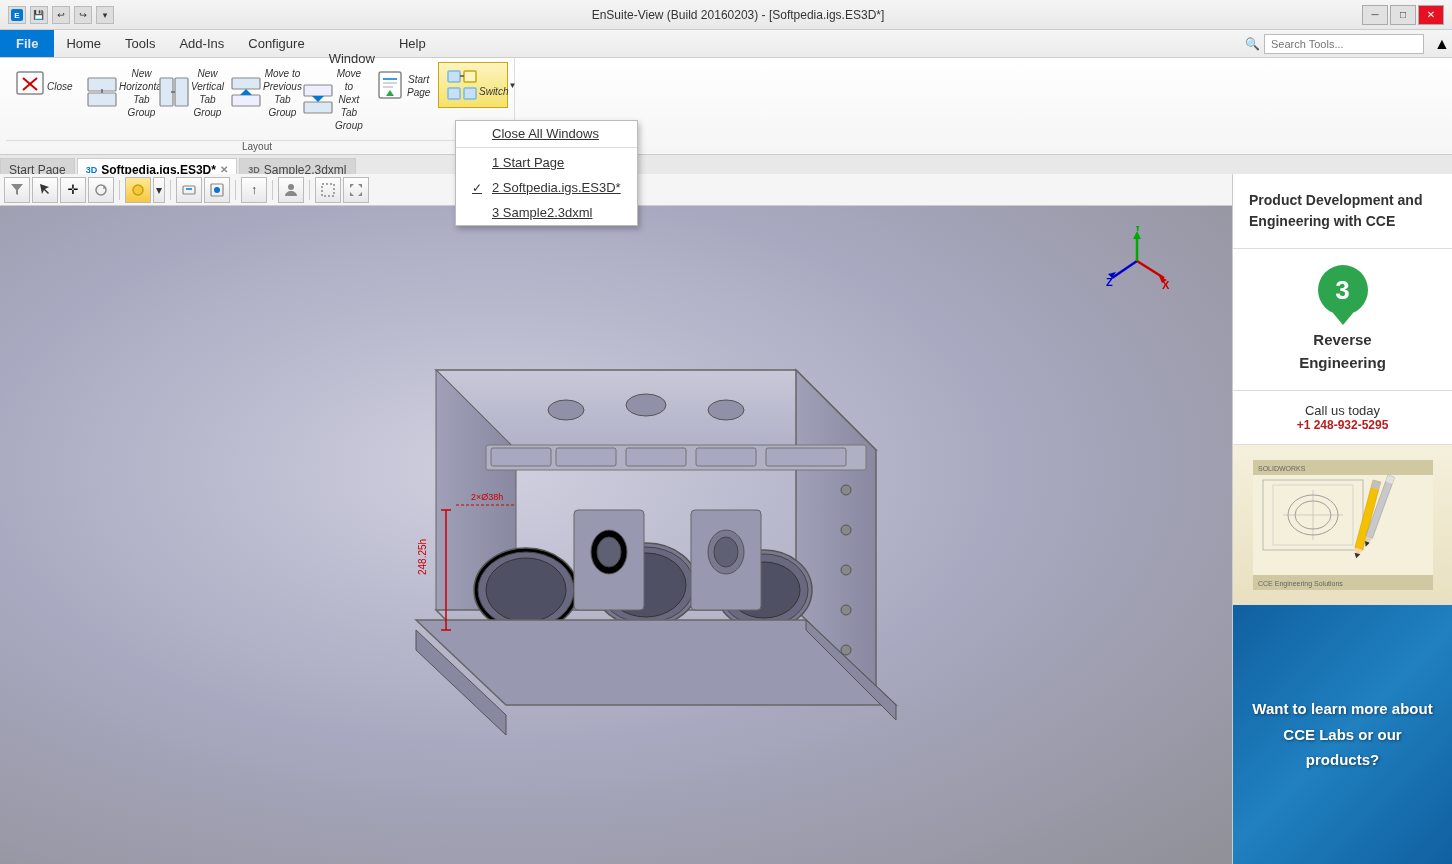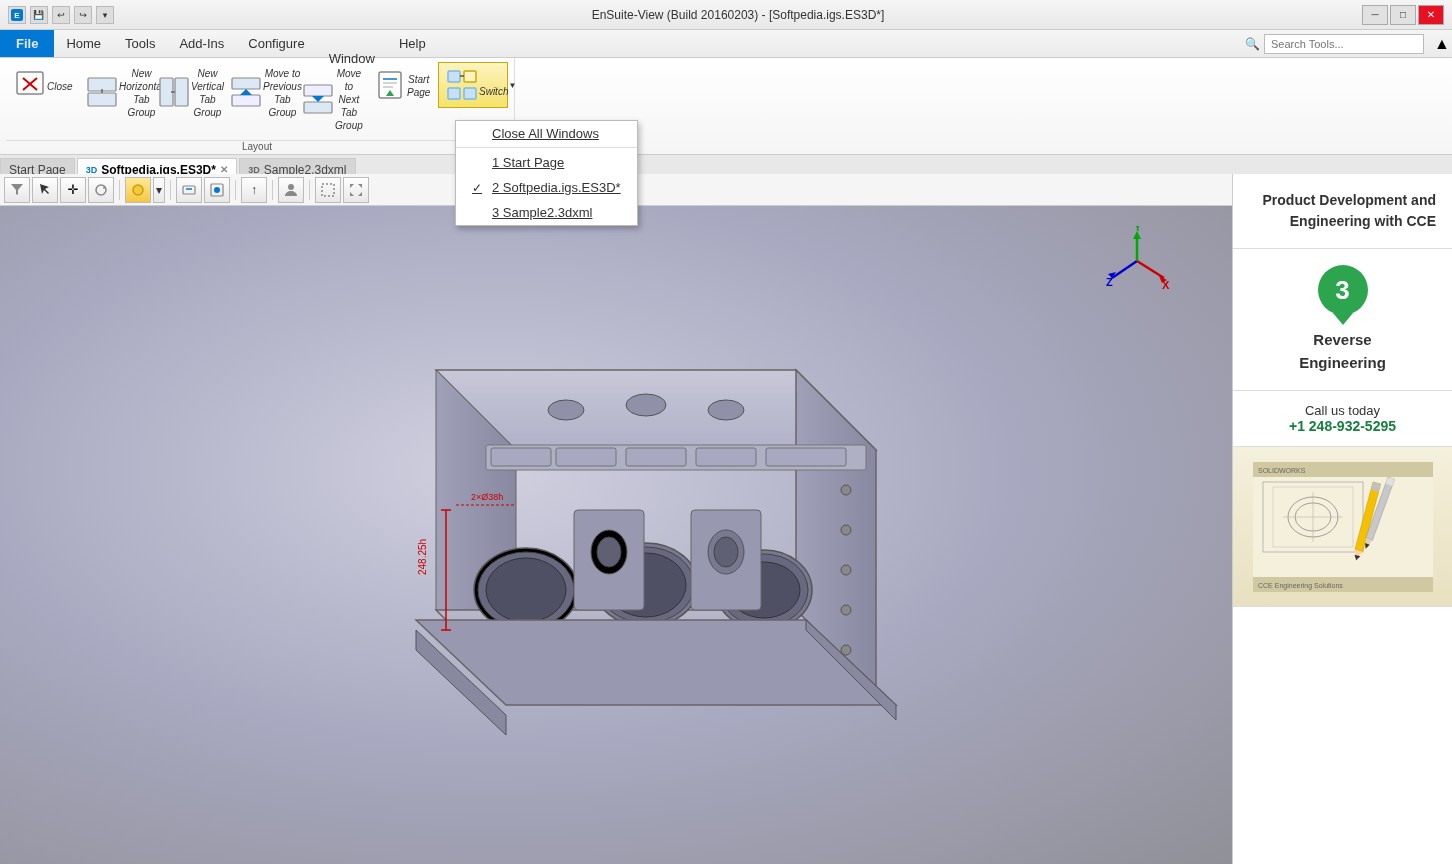--- a/index.html
+++ b/index.html
@@ -629,35 +629,35 @@
         <line x1="140" y1="215" x2="200" y2="215" stroke="#cc0000" stroke-width="1" stroke-dasharray="3,2"></line>
         <text x="155" y="210" fill="#cc0000" font-size="9">2×Ø38h</text>
 
       </svg>
     </div>
 
   </div>
 
   <div id="sidebar" style="position:absolute; top:calc(30px + 28px + 90px + 26px); right:0; width:220px; height:calc(864px - 30px - 28px - 90px - 26px); border-left:1px solid #ccc; background:white; display:flex; flex-direction:column; overflow:hidden;">
 
-    <div id="sidebar-top" style="padding:16px; text-align:right; font-size:14px; color:#333; font-weight:bold; border-bottom:1px solid #ddd; line-height:1.5;">Product Development and Engineering with CCE</div>
+    <div id="sidebar-top" style="padding:16px; text-align:left; font-size:14px; color:#333; font-weight:bold; border-bottom:1px solid #ddd; line-height:1.5;">Product Development and Engineering with CCE</div>
 
     <div id="sidebar-card" style="padding:16px; display:flex; flex-direction:column; align-items:center; gap:4px; border-bottom:1px solid #ddd;">
       <div style="display:flex; flex-direction:column; align-items:center;">
         <div class="badge-circle">3</div>
         <div class="badge-tail"></div>
       </div>
       <div id="sidebar-card-text" style="text-align:center; font-size:15px; color:#333; font-weight:bold; line-height:1.5;">
         Reverse<br>Engineering
       </div>
     </div>
 
     <div id="sidebar-call" style="padding:12px; text-align:center; border-bottom:1px solid #ddd;">
       <p style="font-size:13px; color:#333;">Call us today</p>
-      <p style="font-size:14px; font-weight:bold; color:#15803d;">+1 248-932-5295</p>
+      <p style="font-size:12px; font-weight:bold; color:#b91c1c;">+1 248-932-5295</p>
     </div>
 
     <div id="sidebar-image1" style="width:100%; height:160px; background:linear-gradient(to bottom,#f5f0dc,#e8e0c0); display:flex; flex-direction:column; align-items:center; justify-content:center; border-bottom:1px solid #ddd; position:relative; overflow:hidden; cursor:pointer;">
 
       <svg width="180" height="130" viewBox="0 0 180 130">
         <rect x="0" y="0" width="180" height="130" fill="#f5f0dc"></rect>
 
         <rect x="0" y="0" width="180" height="15" fill="#d0c8a0"></rect>
         <text x="5" y="11" fill="#666" font-size="7">SOLIDWORKS</text>
 
@@ -680,16 +680,21 @@
           <polygon points="0,65 7,65 3.5,75" fill="#e0d0c0"></polygon>
           <polygon points="1,70 6,70 3.5,75" fill="#333"></polygon>
           <rect x="0" y="0" width="7" height="7" fill="#e0e0e0"></rect>
         </g>
 
         <rect x="0" y="115" width="180" height="15" fill="#d0c8a0"></rect>
         <text x="5" y="126" fill="#666" font-size="7">CCE Engineering Solutions</text>
       </svg>
     </div>
 
+    <div id="sidebar-image2" style="flex:1; background:linear-gradient(135deg,#1060a0,#2080c0 50%,#1060a0); display:flex; align-items:center; justify-content:center; cursor:pointer; padding:12px;">
+      <div class="cce-ad-text" style="color:white; font-size:15px; font-weight:bold; text-align:center; line-height:1.7; text-shadow:1px 1px 3px rgba(0,0,0,0.5);">Want to learn more about
+CCE Labs
+or our products?</div>
+    </div>
 
   </div>
 
 </div>
 
 </body></html>

